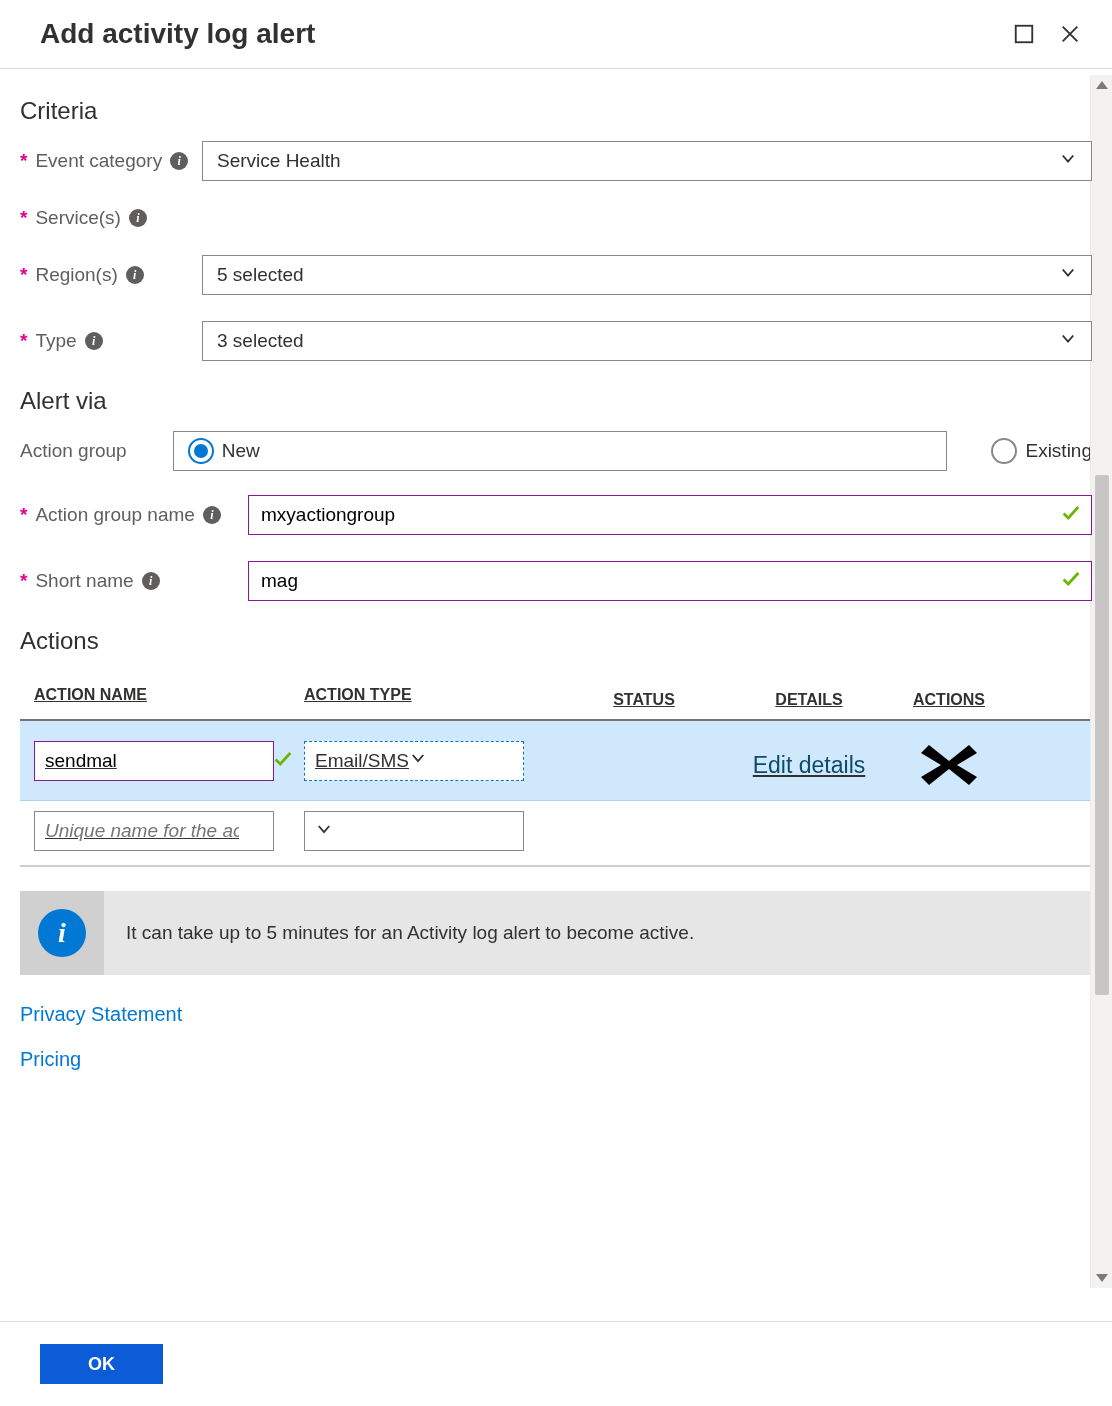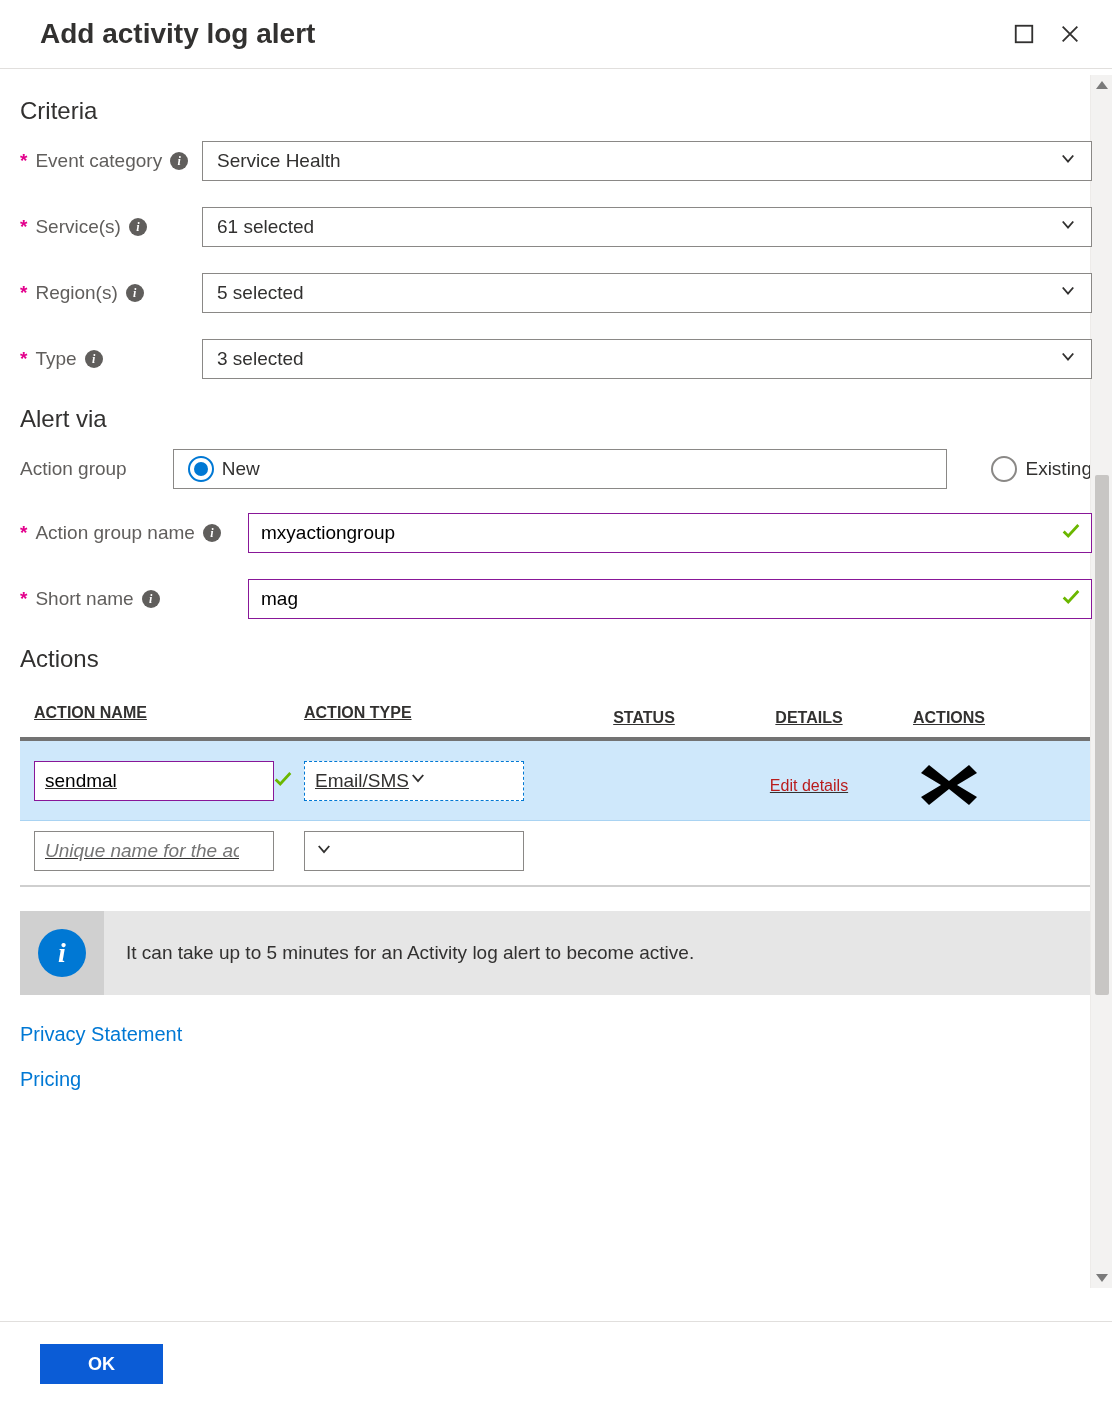--- a/index.html
+++ b/index.html
@@ -132,38 +132,38 @@
   
   .actions-table { margin-top: 12px; }
   .thead, .trow {
     display: grid;
     grid-template-columns: 270px 255px 170px 160px 120px;
     align-items: center;
     padding: 10px 14px;
     text-decoration: underline;
   }
   .thead { font-weight: 700; font-size: 16px; color: #323130; }
-  .trow.active { background: #cfe8fb; border-top: 4px solid #737373; border-bottom: 1px solid #a9d3f2; }
+  .trow.active { background: #cfe8fb; border-top: 2px solid #737373; border-bottom: 1px solid #a9d3f2; }
   .cell { display: flex; align-items: center; }
   .cell.center { justify-content: center; margin-top: 10px; }
   .cell input[type="text"] {
     width: 240px; height: 40px; border: 1px solid #8a8886;
     padding: 0 34px 0 10px; font-size: 19px; outline: none;
   }
   .cell.name input { border-color: #881798; }
   .cell .mini-check { position: absolute; right: 10px; top: 50%; transform: translateY(-50%); }
   .cell.rel { position: relative; }
   .cell .mini-sel {
     width: 220px; height: 40px; border: 1px dashed #0078d4;
     display: flex; align-items: center; padding: 0 10px; font-size: 19px;
     position: relative; cursor: pointer; background: #fff;
   }
   .cell .mini-sel.plain { border: 1px solid #8a8886; }
   .cell .mini-sel .chev { right: 10px; }
-  .link { color: #b91c1c; cursor: pointer; font-size: 16px; }
+  .link { color: #0c4a6e; cursor: pointer; font-size: 23px; }
   .big-x svg { width: 56px; height: 44px; fill: #000; }
   .placeholder { color: #767676; font-style: italic; }
   .trow.empty { border-top: none; }
   .actions-end { border-top: 2px solid #cfcfcf; margin-top: 4px; }
 
   
   .banner {
     display: flex; align-items: center;
     background: #e6e6e6; margin-top: 24px;
     min-height: 84px;
@@ -235,26 +235,20 @@
           </svg></span>
     </div>
   </div>
 
   <div class="field-row">
     <div class="flabel">
       <span class="req">*</span>
       <span>Service(s)</span>
       <span class="info-icon">i</span>
     </div>
-    <div class="sel">
-      <span>61 selected</span>
-      <span class="chev"><svg viewBox="0 0 24 24">
-            <path d="M5 8l7 8 7-8"></path>
-          </svg></span>
-    </div>
   </div>
 
   <div class="field-row">
     <div class="flabel">
       <span class="req">*</span>
       <span>Region(s)</span>
       <span class="info-icon">i</span>
     </div>
     <div class="sel">
       <span>5 selected</span>

